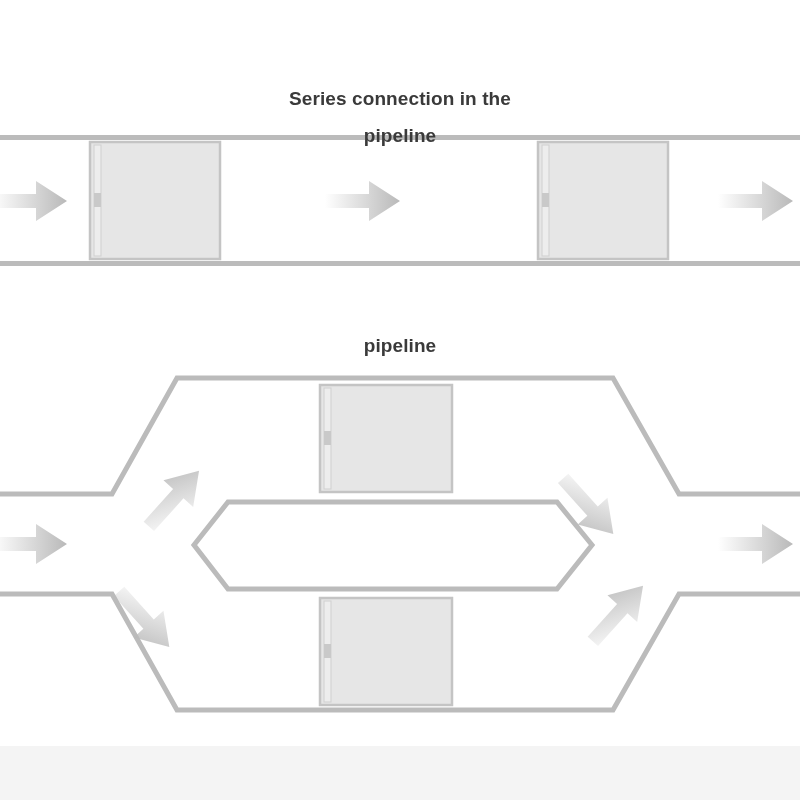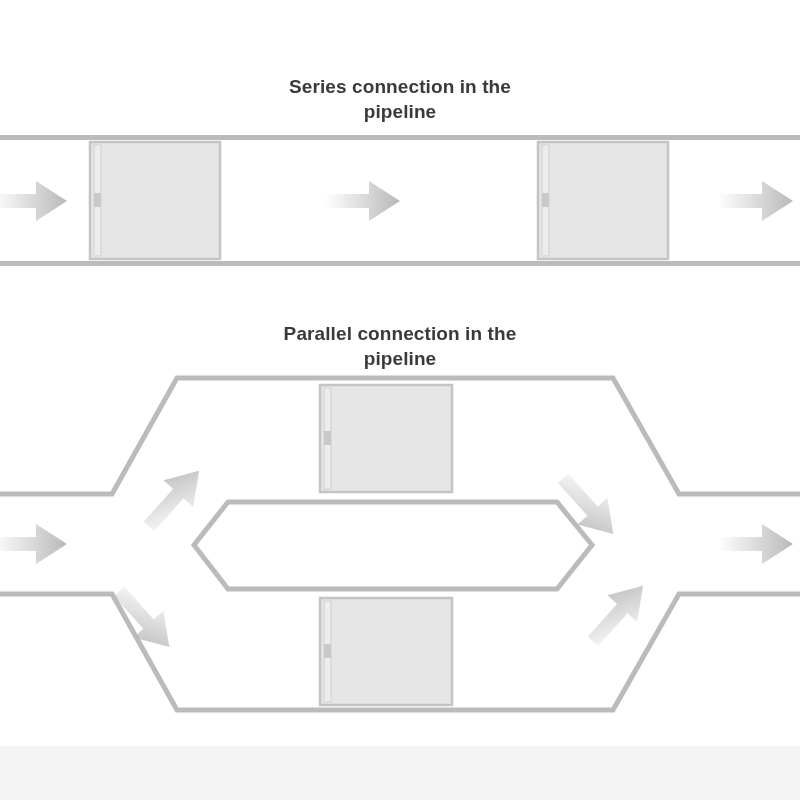--- a/index.html
+++ b/index.html
@@ -33,21 +33,21 @@
     font-family: "Liberation Sans", sans-serif;
     font-weight: bold;
     font-size: 19px;
     line-height: 25px;
     color: #3a3a3a;
     letter-spacing: 0.1px;
   }
   .section-title span {
     display: block;
     max-width: 280px;
-    margin: 0 auto;
+    margin: 12px auto;
   }
   #series-title { top: 74px; }
   #parallel-title { top: 321px; }
 </style>
 </head>
 <body>
 
 <div id="diagram-root">
 
   <svg class="diagram-svg" width="800" height="800" viewBox="0 0 800 800">
@@ -151,17 +151,16 @@
 
     <rect x="0" y="746" width="800" height="54" fill="#f4f4f4"></rect>
   </svg>
 
   <div class="section-title" id="series-title">
     <span>Series connection in the</span>
     <span>pipeline</span>
   </div>
 
   <div class="section-title" id="parallel-title">
-    <span>Parallel connection in the</span>
     <span>pipeline</span>
   </div>
 
 </div>
 
 </body></html>

